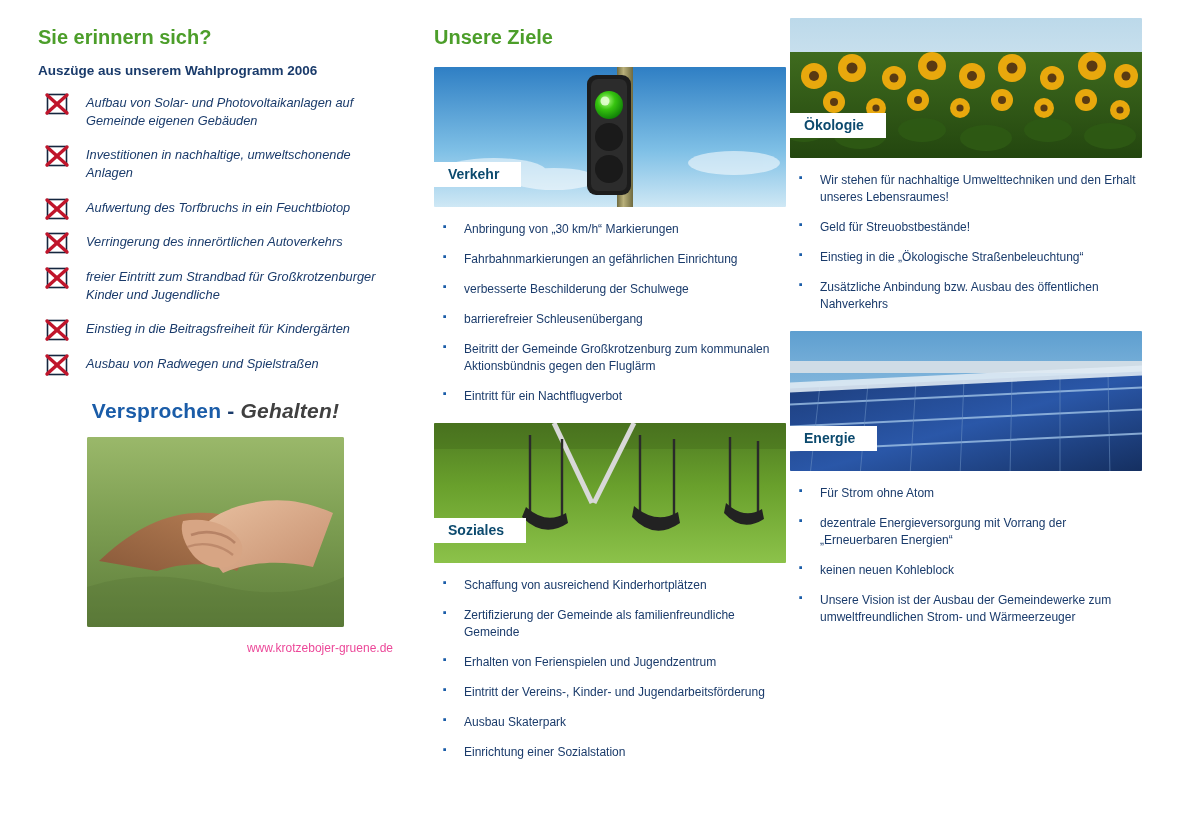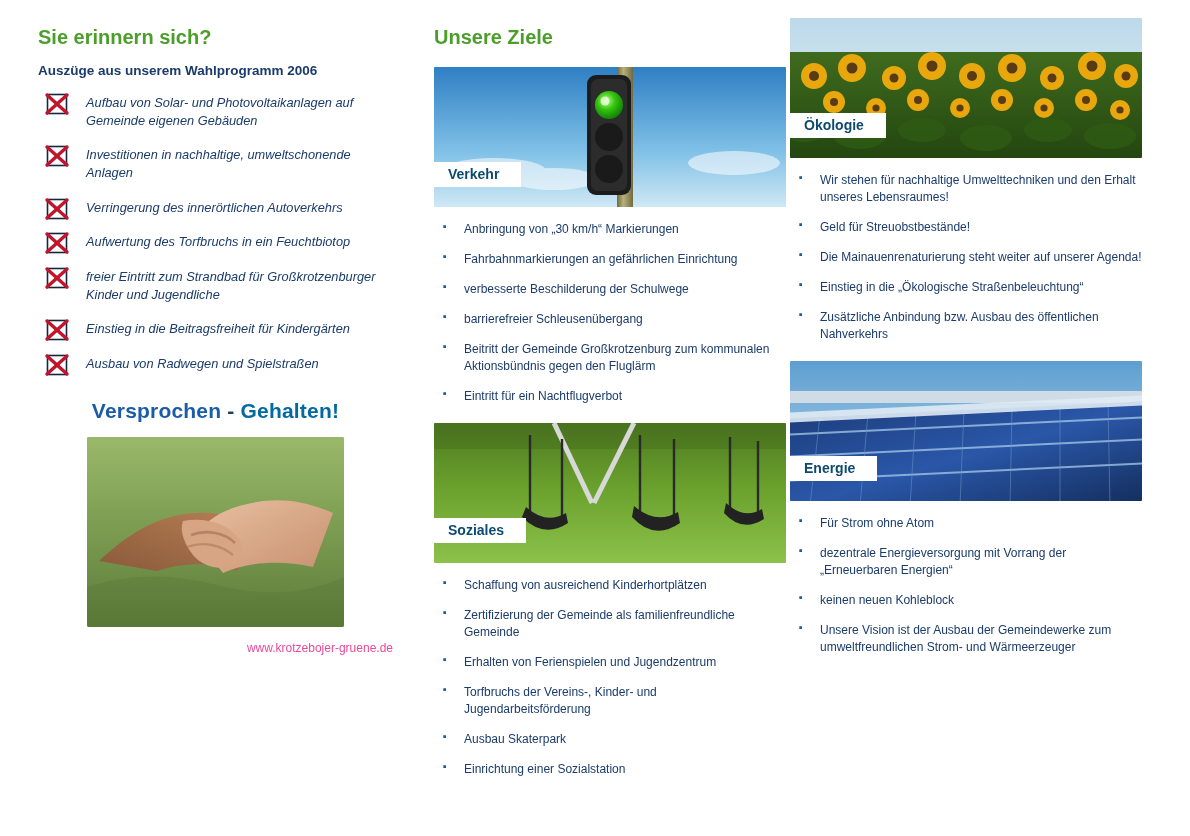--- a/index.html
+++ b/index.html
@@ -78,21 +78,21 @@
     text-align: center;
     margin-top: 26px;
   }
   .promise-line {
     font-size: 21px;
     font-weight: bold;
     letter-spacing: 0.2px;
   }
   .promise-a { color: #1a5ca8; }
   .promise-sep { color: #1a3b6b; font-weight: bold; }
-  .promise-b { color: #0369a1; }
+  .promise-b { color: #404040; font-style: italic; }
 
   .handshake {
     margin: 14px auto 0 auto;
     width: 257px;
     height: 190px;
     border-radius: 2px;
     overflow: hidden;
     position: relative;
     background: #8fae63;
   }
@@ -185,31 +185,31 @@
         <span>Investitionen in nachhaltige, umweltschonende Anlagen</span>
       </li>
       <li class="check-item">
         <span class="check-mark">
           <svg width="26" height="26" viewBox="0 0 26 26">
             <rect x="3.5" y="3.5" width="19" height="19" fill="none" stroke="#15263f" stroke-width="1.6"></rect>
             <path d="M3 4 L23 22" stroke="#c0152b" stroke-width="3.4" stroke-linecap="round"></path>
             <path d="M23 4 L3 22" stroke="#c0152b" stroke-width="3.4" stroke-linecap="round"></path>
           </svg>
         </span>
+        <span>Aufwertung des Torfbruchs in ein Feuchtbiotop</span>
+      </li>
+      <li class="check-item">
+        <span class="check-mark">
+          <svg width="26" height="26" viewBox="0 0 26 26">
+            <rect x="3.5" y="3.5" width="19" height="19" fill="none" stroke="#15263f" stroke-width="1.6"></rect>
+            <path d="M3 4 L23 22" stroke="#c0152b" stroke-width="3.4" stroke-linecap="round"></path>
+            <path d="M23 4 L3 22" stroke="#c0152b" stroke-width="3.4" stroke-linecap="round"></path>
+          </svg>
+        </span>
         <span>Verringerung des innerörtlichen Autoverkehrs</span>
-      </li>
-      <li class="check-item">
-        <span class="check-mark">
-          <svg width="26" height="26" viewBox="0 0 26 26">
-            <rect x="3.5" y="3.5" width="19" height="19" fill="none" stroke="#15263f" stroke-width="1.6"></rect>
-            <path d="M3 4 L23 22" stroke="#c0152b" stroke-width="3.4" stroke-linecap="round"></path>
-            <path d="M23 4 L3 22" stroke="#c0152b" stroke-width="3.4" stroke-linecap="round"></path>
-          </svg>
-        </span>
-        <span>Aufwertung des Torfbruchs in ein Feuchtbiotop</span>
       </li>
       <li class="check-item">
         <span class="check-mark">
           <svg width="26" height="26" viewBox="0 0 26 26">
             <rect x="3.5" y="3.5" width="19" height="19" fill="none" stroke="#15263f" stroke-width="1.6"></rect>
             <path d="M3 4 L23 22" stroke="#c0152b" stroke-width="3.4" stroke-linecap="round"></path>
             <path d="M23 4 L3 22" stroke="#c0152b" stroke-width="3.4" stroke-linecap="round"></path>
           </svg>
         </span>
         <span>freier Eintritt zum Strandbad für Großkrotzenburger Kinder und Jugendliche</span>
@@ -355,21 +355,21 @@
           <path d="M290 90 q18 20 40 6 l-2 -10 q-18 11 -36 -6 z"></path>
         </g>
       </svg>
       <div class="photo-label">Soziales</div>
     </div>
 
     <ul class="bullets">
       <li class="bullet">Schaffung von ausreichend Kinderhortplätzen</li>
       <li class="bullet">Zertifizierung der Gemeinde als familienfreundliche Gemeinde</li>
       <li class="bullet">Erhalten von Ferienspielen und Jugendzentrum</li>
-      <li class="bullet">Torfbruchs der Vereins-, Kinder- und Jugendarbeitsförderung</li>
+      <li class="bullet">Eintritt der Vereins-, Kinder- und Jugendarbeitsförderung</li>
       <li class="bullet">Ausbau Skaterpark</li>
       <li class="bullet">Einrichtung einer Sozialstation</li>
     </ul>
   </div>
 
   <div class="col col-right">
 
     <div class="photo">
       <svg width="352" height="140" viewBox="0 0 352 140">
         <defs>
@@ -432,21 +432,20 @@
             <ellipse cx="320" cy="118" rx="26" ry="13"></ellipse>
           </g>
         </g>
       </svg>
       <div class="photo-label">Ökologie</div>
     </div>
 
     <ul class="bullets">
       <li class="bullet">Wir stehen für nachhaltige Umwelttechniken und den Erhalt unseres Lebensraumes!</li>
       <li class="bullet">Geld für Streuobstbestände!</li>
-      <li class="bullet">Die Mainauenrenaturierung steht weiter auf unserer Agenda!</li>
       <li class="bullet">Einstieg in die „Ökologische Straßenbeleuchtung“</li>
       <li class="bullet">Zusätzliche Anbindung bzw. Ausbau des öffentlichen Nahverkehrs</li>
     </ul>
 
     <div class="photo">
       <svg width="352" height="140" viewBox="0 0 352 140">
         <defs>
           <linearGradient id="skyg3" x1="0" y1="0" x2="0" y2="1">
             <stop offset="0%" stop-color="#5e9fd0"></stop>
             <stop offset="100%" stop-color="#b9d9ee"></stop>

